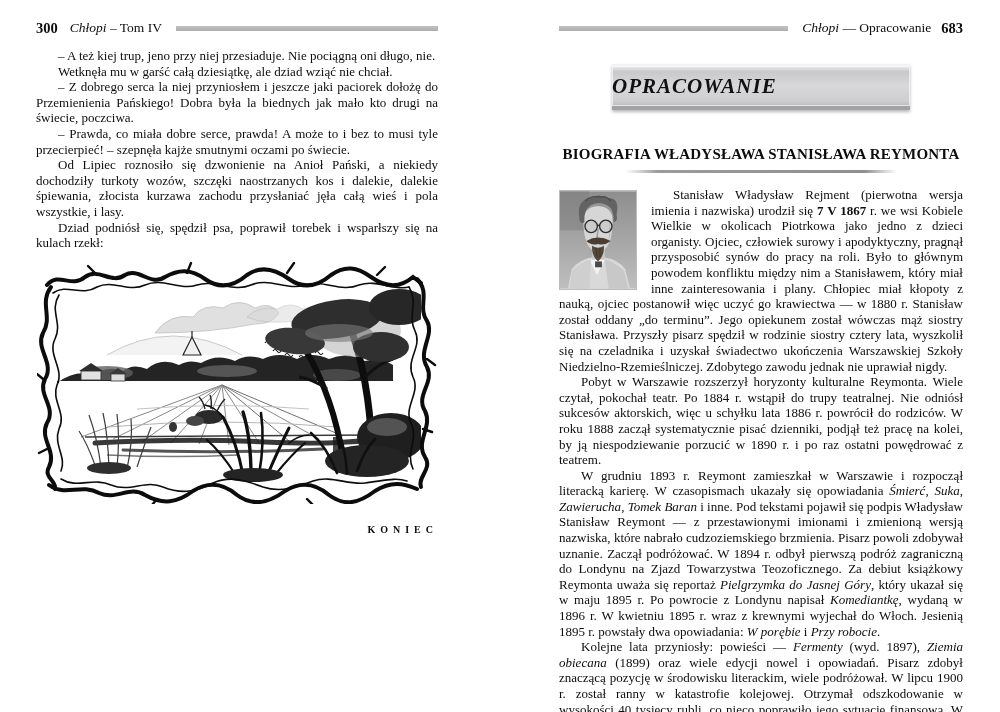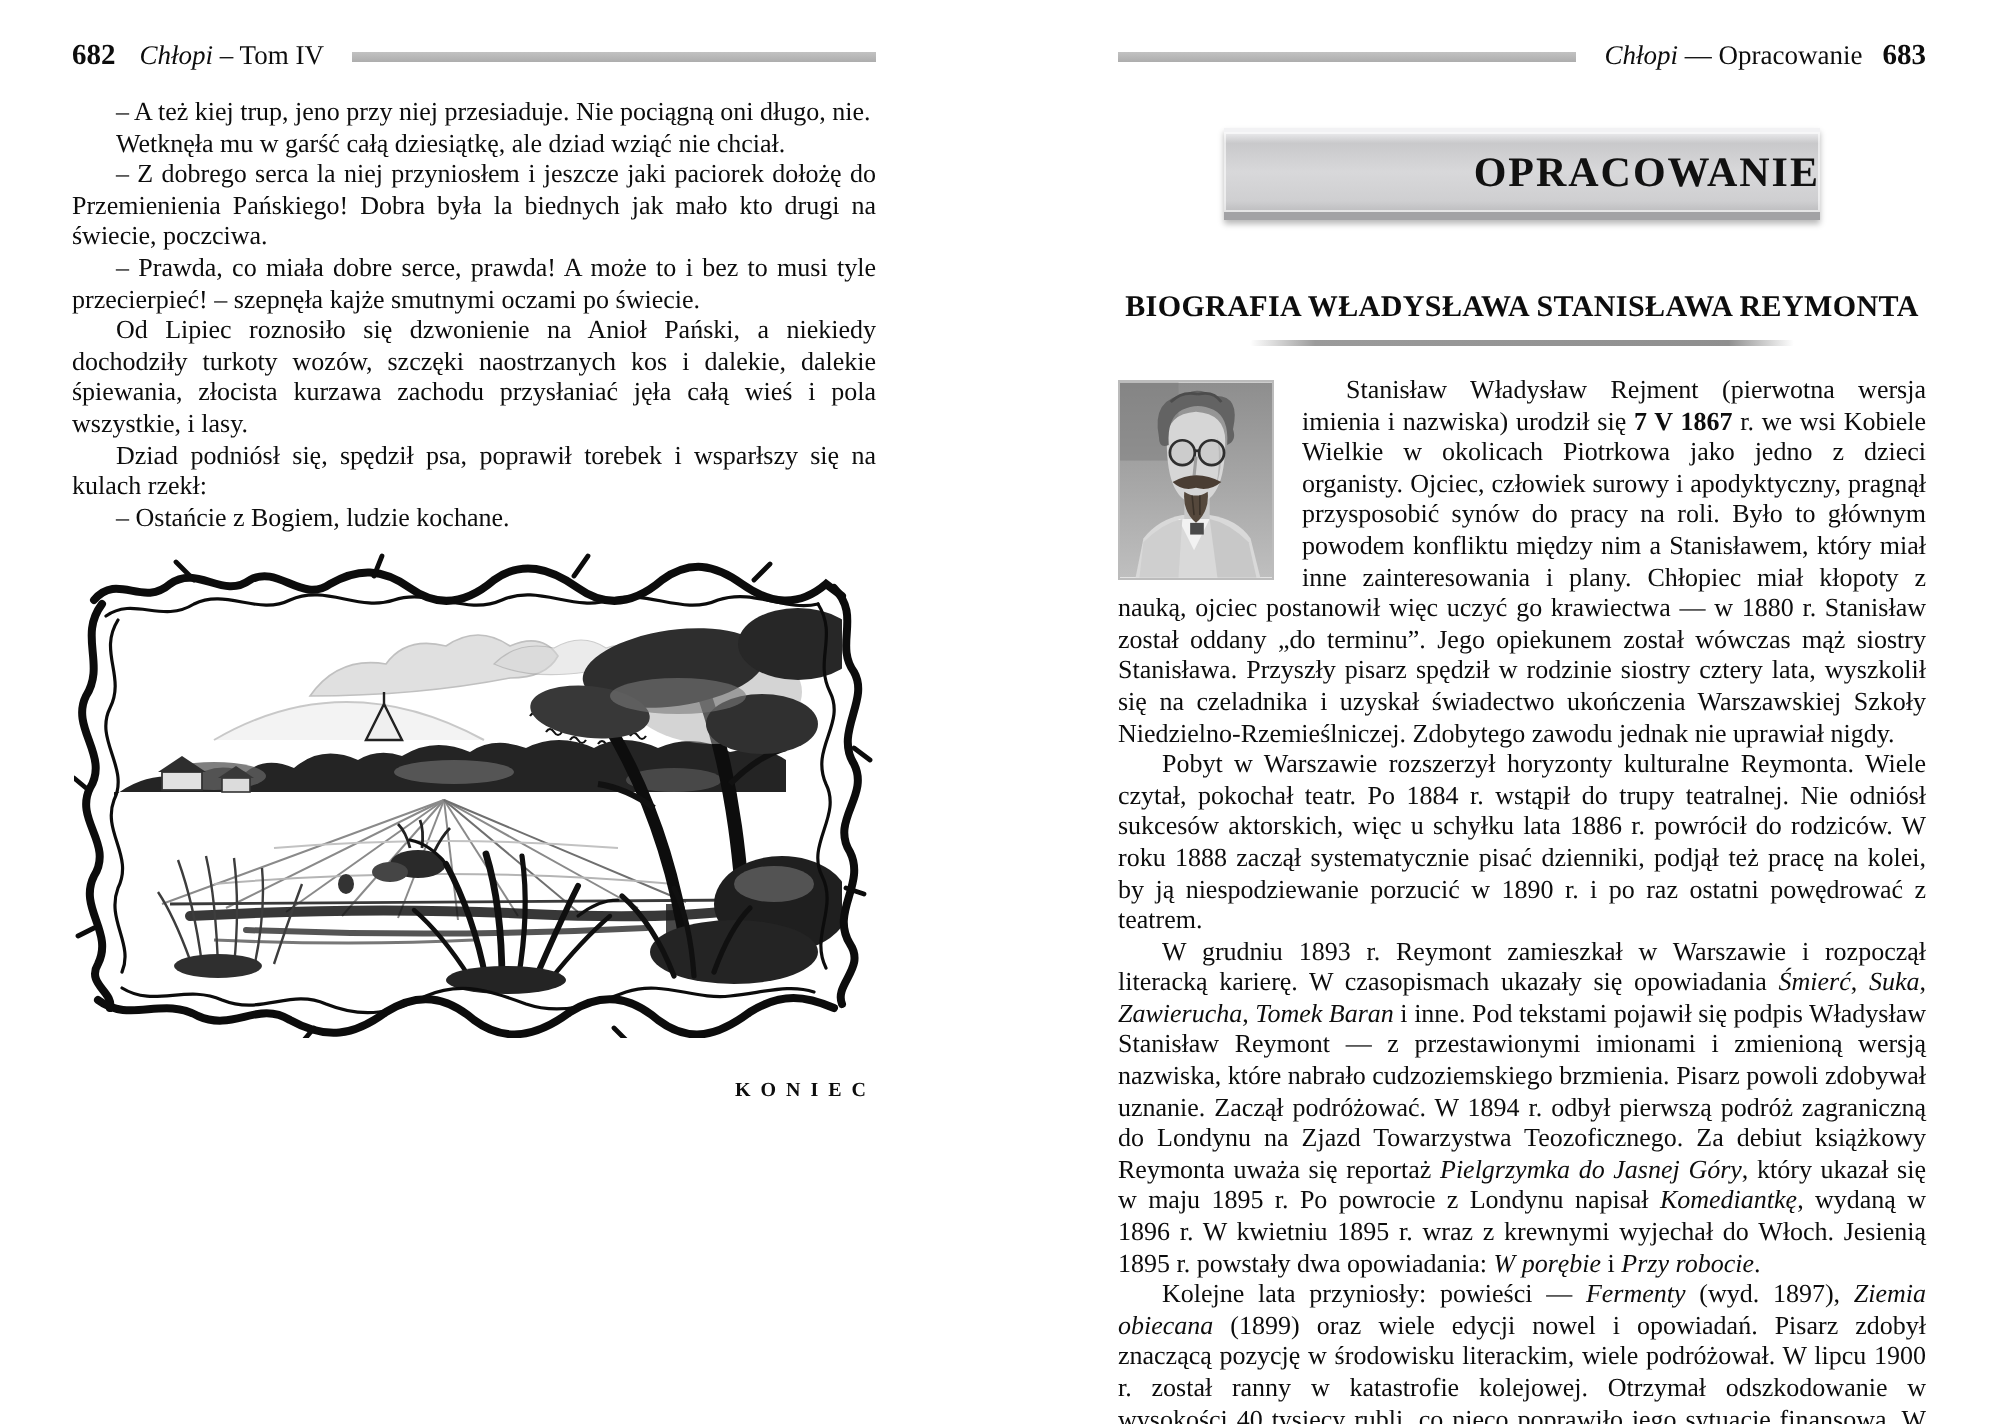--- a/index.html
+++ b/index.html
@@ -24,57 +24,56 @@
   
   .bodytext{margin-top:12px;font-size:13px;line-height:15.6px;text-align:justify;}
   .bodytext p{margin:0;text-indent:22px;}
 
   
   .illustration-wrap{margin-top:8px;text-align:center;}
   .end-caption{margin-top:16px;text-align:right;font-weight:bold;
     font-size:10px;letter-spacing:5px;}
 
   
-  .banner{width:298px;margin:28px auto 0;text-align:right;
+  .banner{width:298px;margin:28px auto 0;text-align:left;
     background:linear-gradient(180deg,#ededef 0%,#c9c9cb 14%,#d8d8da 50%,#cfcfd1 86%,#bdbdbf 100%);
     border-top:2px solid #f2f2f4;border-bottom:4px solid #a2a2a5;
     box-shadow:0 2px 3px rgba(0,0,0,.28), inset 0 0 0 1px rgba(255,255,255,.6);
-    padding:8px 0 7px;}
+    padding:8px 0 7px;font-style:italic;}
   .banner-text{font-weight:bold;font-size:21px;letter-spacing:1px;color:#111;}
 
   .section-heading{margin-top:36px;text-align:center;font-weight:bold;
     font-size:15px;letter-spacing:.2px;white-space:nowrap;}
   .heading-rule{width:272px;height:3px;margin:7px auto 0;border-radius:2px;
     background:linear-gradient(90deg,#ffffff,#9b9b9b 12%,#8f8f8f 88%,#ffffff);}
 
   .bio-body{margin-top:14px;font-size:13px;line-height:15.6px;text-align:justify;}
   .bio-body p{margin:0;text-indent:22px;}
   .portrait{float:left;width:78px;height:100px;margin:3px 14px 3px 0;
     border:1px solid #bcbcbc;box-sizing:border-box;}
   .portrait svg{display:block;width:100%;height:100%;}
 </style>
 </head>
 <body>
 
 <div class="page page-left">
 
   <div class="running-head">
-    <span class="page-num">682</span>
+    <span class="page-num">300</span>
     <span class="head-title"><i>Chłopi</i> – Tom IV</span>
     <span class="head-bar"></span>
   </div>
 
   <div class="bodytext">
     <p>– A też kiej trup, jeno przy niej przesiaduje. Nie pociągną oni długo, nie.</p>
     <p>Wetknęła mu w garść całą dziesiątkę, ale dziad wziąć nie chciał.</p>
     <p>– Z dobrego serca la niej przyniosłem i jeszcze jaki paciorek dołożę do Przemienienia Pańskiego! Dobra była la biednych jak mało kto drugi na świecie, poczciwa.</p>
     <p>– Prawda, co miała dobre serce, prawda! A może to i bez to musi tyle przecierpieć! – szepnęła kajże smutnymi oczami po świecie.</p>
     <p>Od Lipiec roznosiło się dzwonienie na Anioł Pański, a niekiedy dochodziły turkoty wozów, szczęki naostrzanych kos i dalekie, dalekie śpiewania, złocista kurzawa zachodu przysłaniać jęła całą wieś i pola wszystkie, i lasy.</p>
     <p>Dziad podniósł się, spędził psa, poprawił torebek i wsparłszy się na kulach rzekł:</p>
-    <p>– Ostańcie z Bogiem, ludzie kochane.</p>
   </div>
 
   <div class="illustration-wrap">
     
     <svg width="400" height="245" viewBox="0 0 400 245" xmlns="http://www.w3.org/2000/svg">
       <defs>
         <clipPath id="scene">
             <rect x="16" y="20" width="368" height="210" rx="10"></rect>
           </clipPath>
       </defs>

